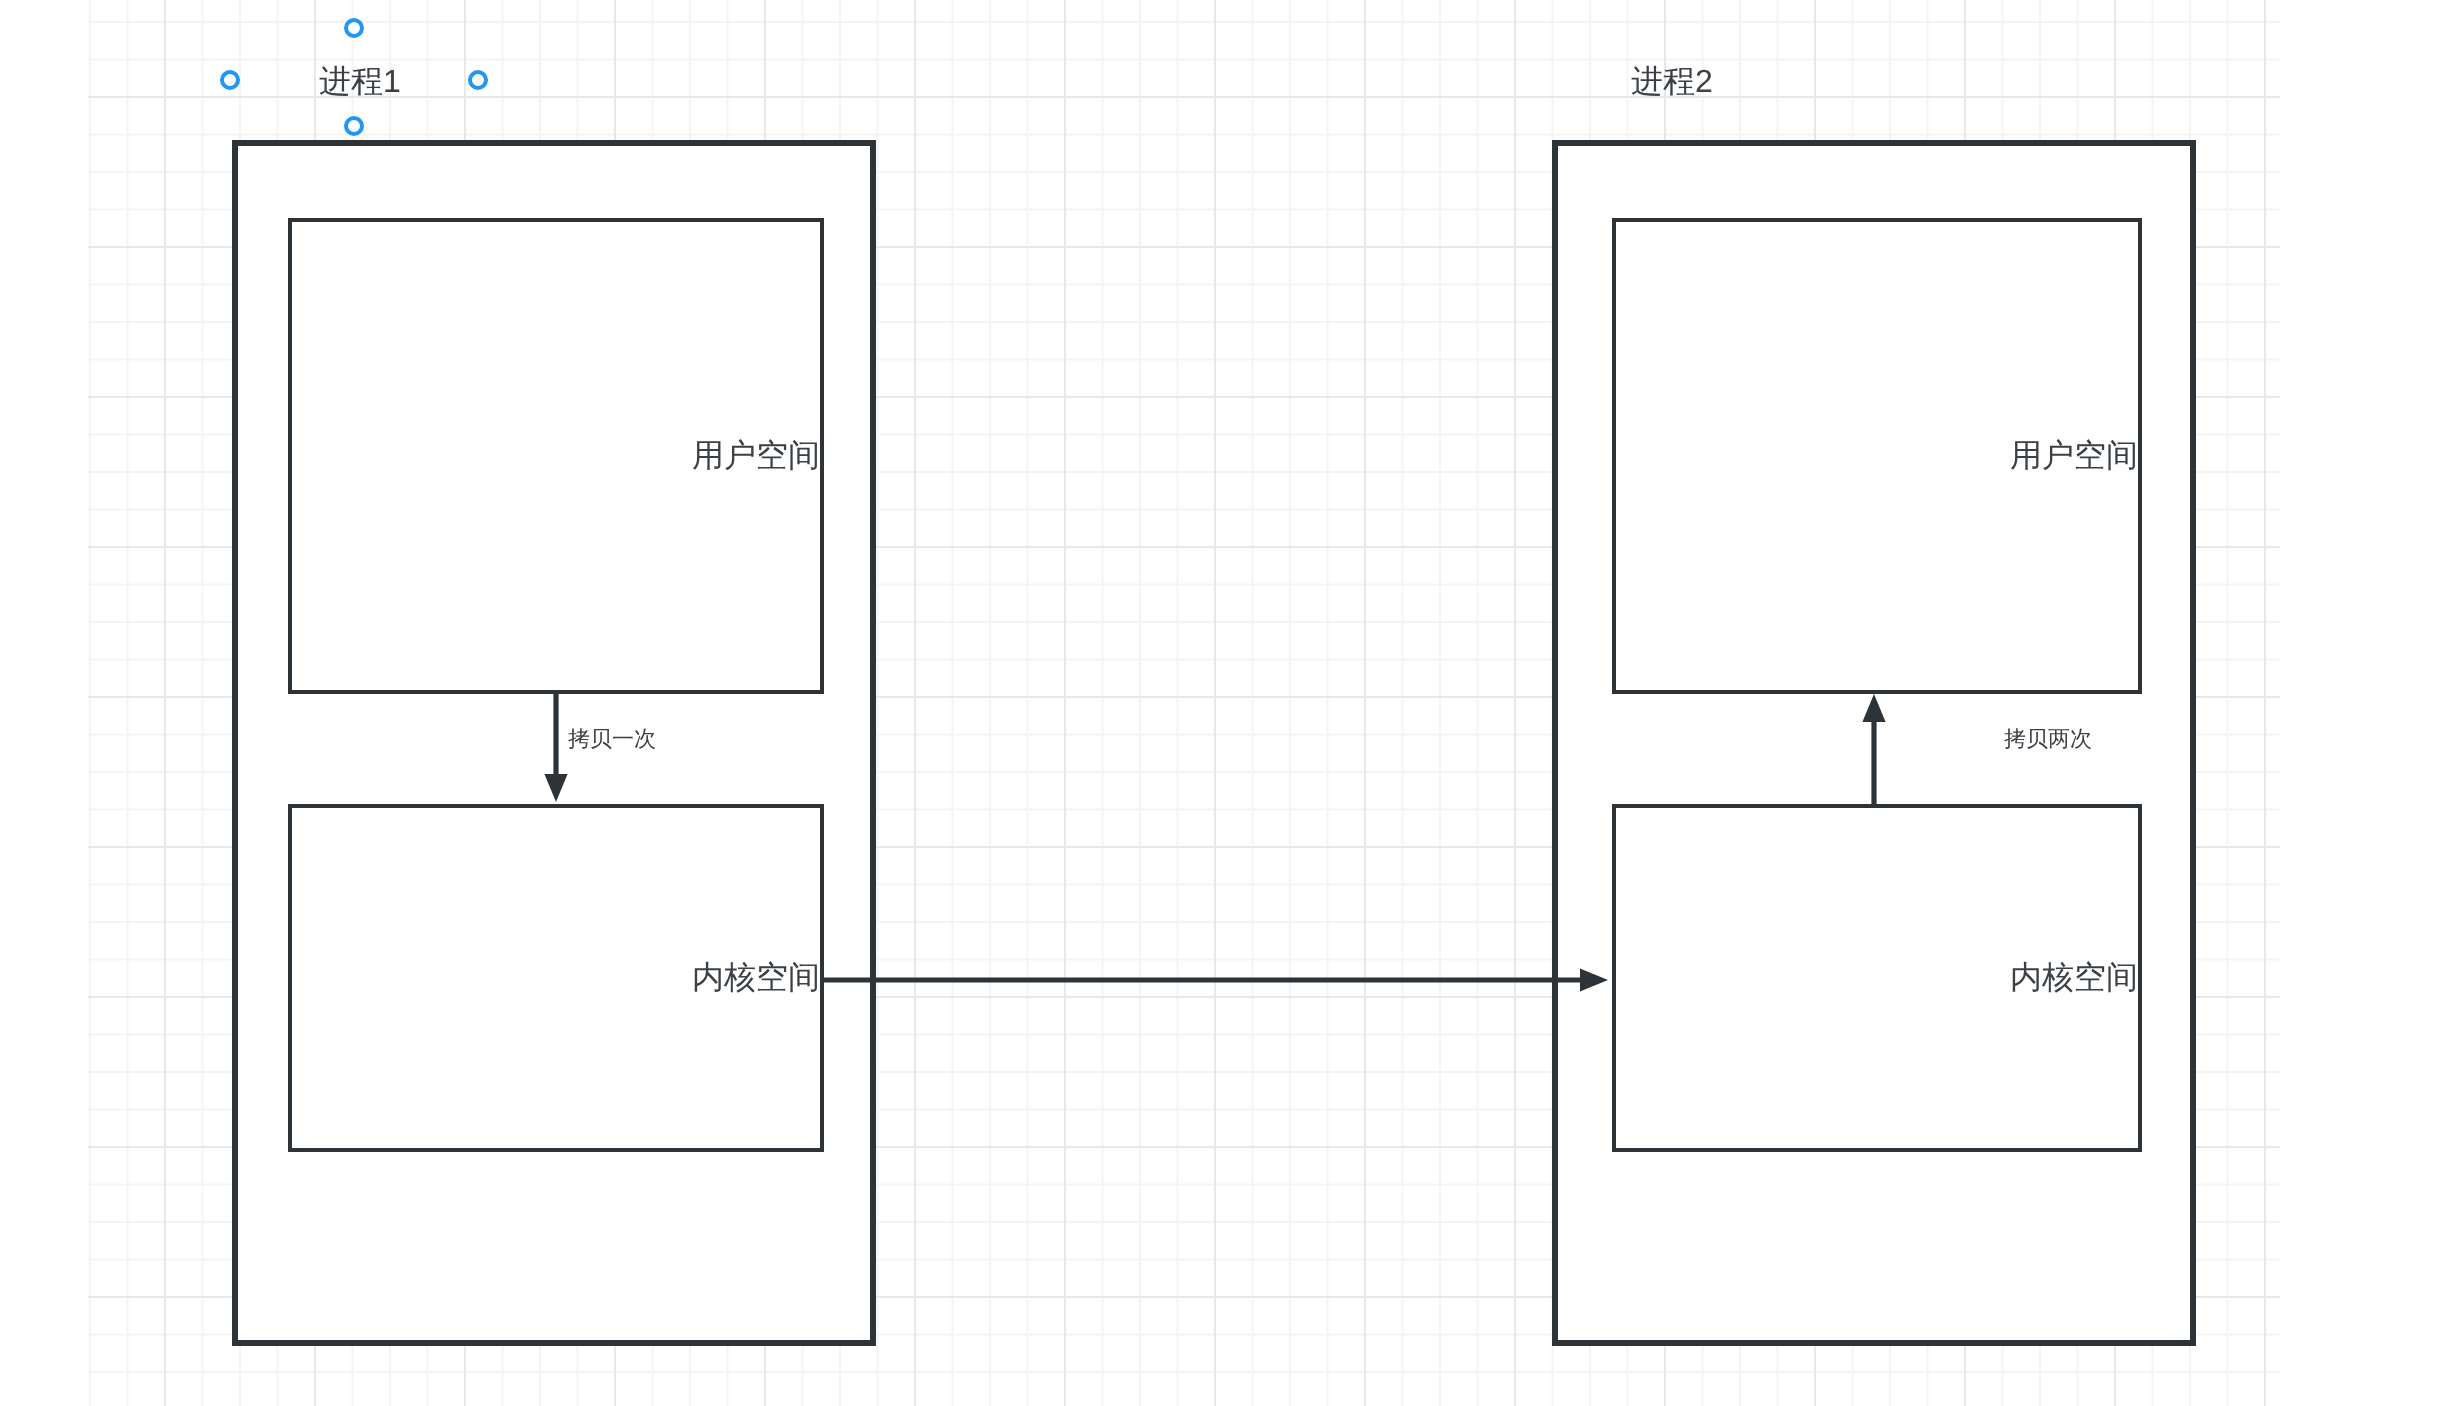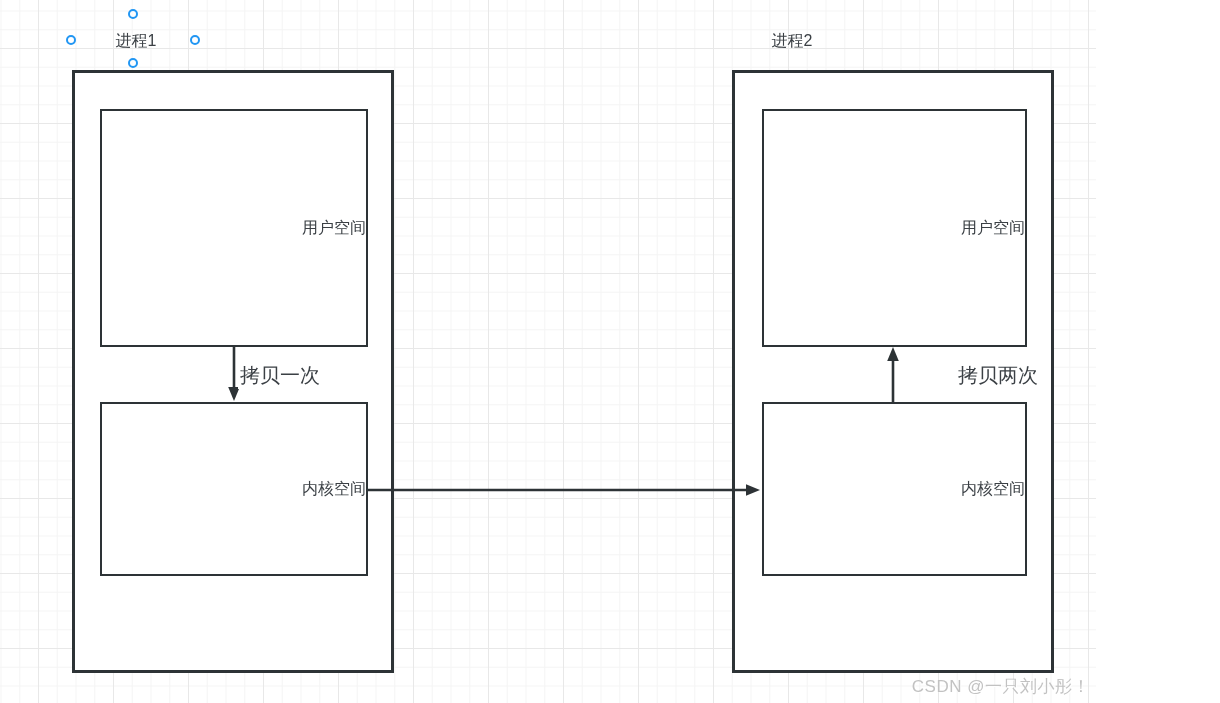--- a/index.html
+++ b/index.html
@@ -13,20 +13,21 @@
     height: 703px;
     overflow: hidden;
     background-color: #ffffff;
     background-image:
       linear-gradient(var(--color-grid_major, #e8e8e8) 1px, transparent 1px),
       linear-gradient(90deg, var(--color-grid_major, #e8e8e8) 1px, transparent 1px),
       linear-gradient(var(--color-grid_minor, #f4f4f4) 1px, transparent 1px),
       linear-gradient(90deg, var(--color-grid_minor, #f4f4f4) 1px, transparent 1px);
     background-size: 75px 75px, 75px 75px, 18.75px 18.75px, 18.75px 18.75px;
     background-position: 38px 48px, 38px 48px, 0.5px 10.5px, 0.5px 10.5px;
+    margin-left: 44px;
   }
   .shape {
     position: absolute;
     box-sizing: border-box;
     background: #ffffff;
     border: 3px solid var(--color-stroke, #2d3336);
   }
   .inner-shape {
     border-width: 2.5px;
     display: flex;
@@ -40,21 +41,21 @@
   }
   .floating-label {
     position: absolute;
     font-size: 16px;
     color: var(--color-text, #3b4045);
     text-align: center;
     white-space: nowrap;
   }
   .edge-label {
     position: absolute;
-    font-size: 20px;
+    font-size: 11px;
     color: var(--color-text, #3b4045);
     background: #ffffff;
     padding: 0 2px;
     white-space: nowrap;
   }
   .edge-layer {
     position: absolute;
     left: 0;
     top: 0;
     width: 1220px;
@@ -138,15 +139,14 @@
 
     <g>
       <line class="edge-line" x1="368" y1="490" x2="747" y2="490"></line>
       <polygon class="arrow-head" points="760,490 746,484.2 746,495.8"></polygon>
     </g>
   </svg>
 
   <div class="edge-label" style="left:238px; top:362px;">拷贝一次</div>
   <div class="edge-label" style="left:956px; top:362px;">拷贝两次</div>
 
-  <div class="watermark">CSDN @一只刘小彤！</div>
 
 </div>
 
 </body></html>

